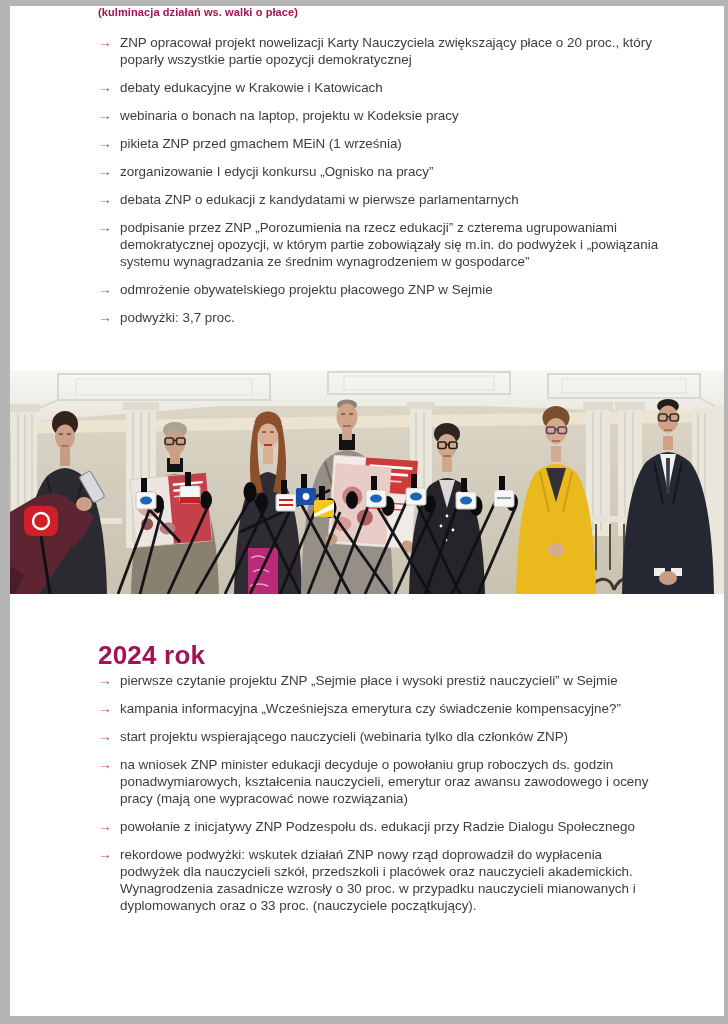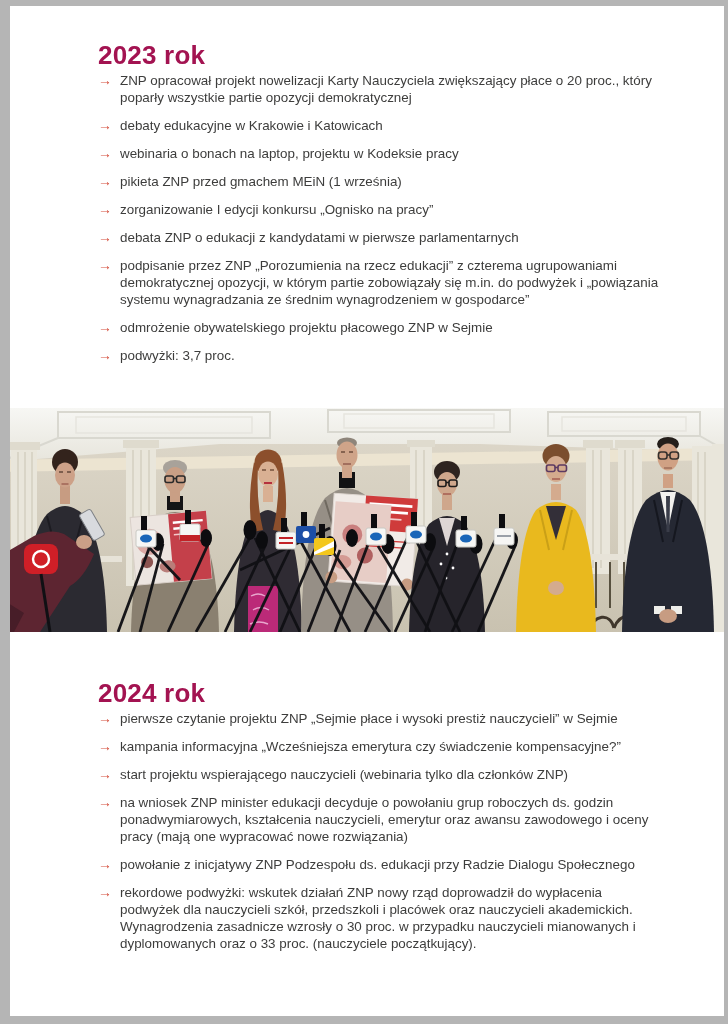--- a/index.html
+++ b/index.html
@@ -41,21 +41,21 @@
   }
   figure.photo svg{display:block;}
   .sec-2024 .sec-title{margin-top:46px;}
 </style>
 </head>
 <body>
 
 <div class="page">
 
   <div class="content sec-2023">
-    <h1 class="sec-title">2023 rok</h1>
+    <div class="sec-sub">(kulminacja działań ws. walki o płace)</div>
     <div class="items">
       <div class="item">
         <span class="arrow">→</span>
         <span class="txt">ZNP opracował projekt nowelizacji Karty Nauczyciela zwiększający płace o 20 proc., który poparły wszystkie partie opozycji demokratycznej</span>
       </div>
       <div class="item">
         <span class="arrow">→</span>
         <span class="txt">debaty edukacyjne w Krakowie i Katowicach</span>
       </div>
       <div class="item">

